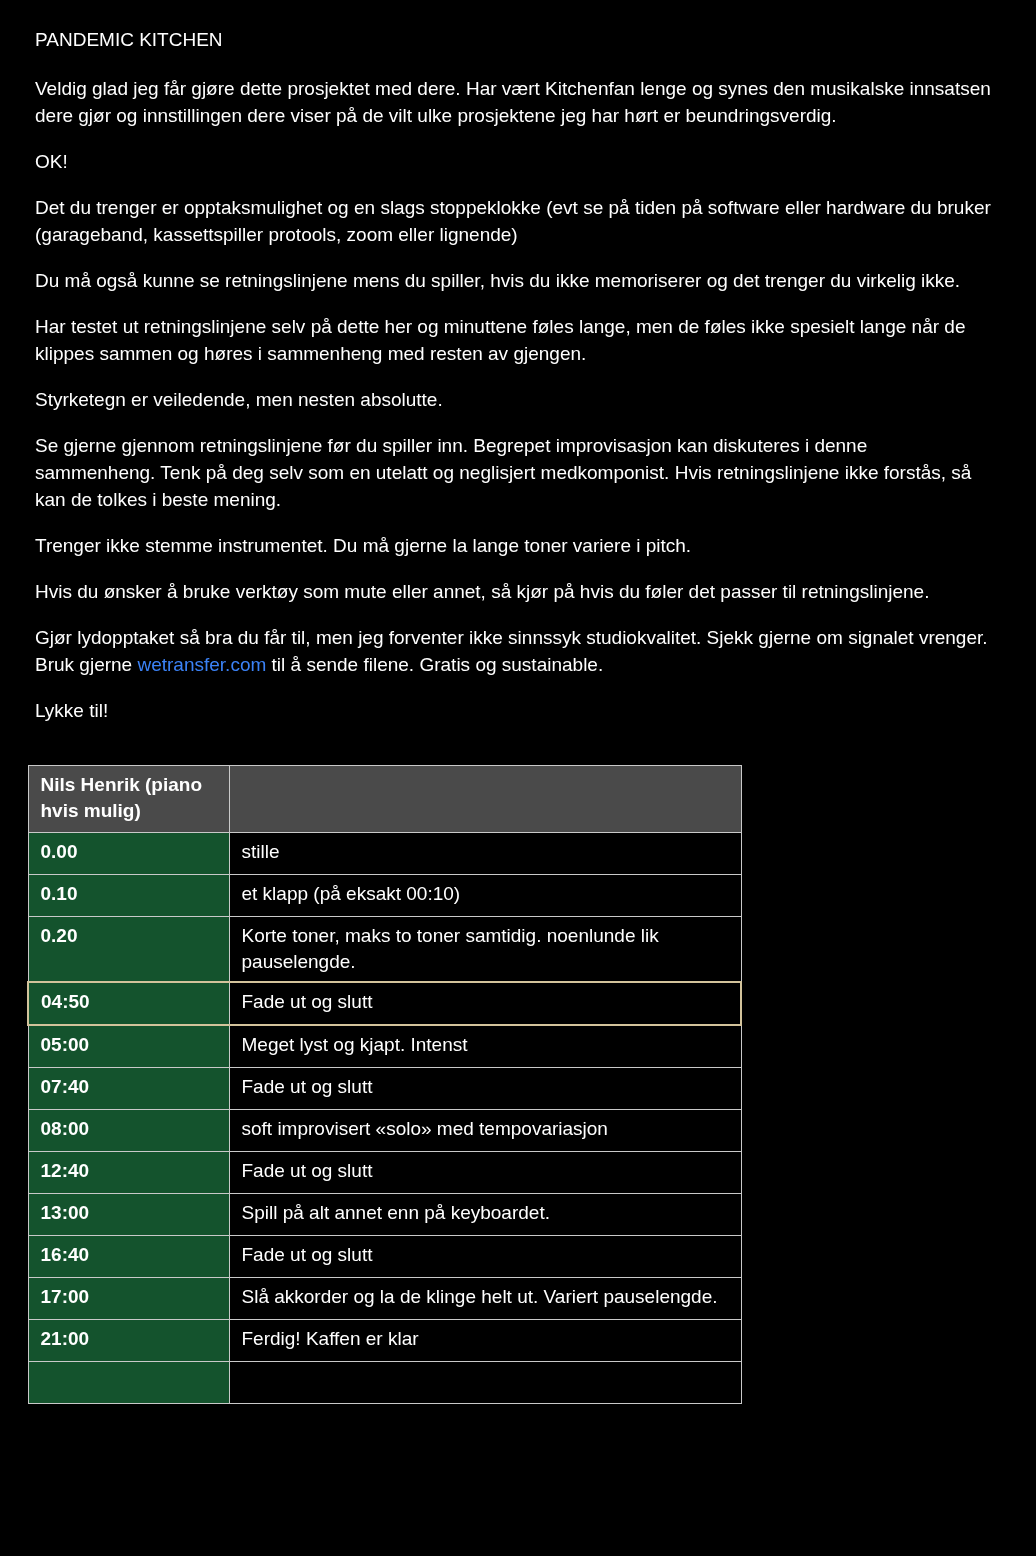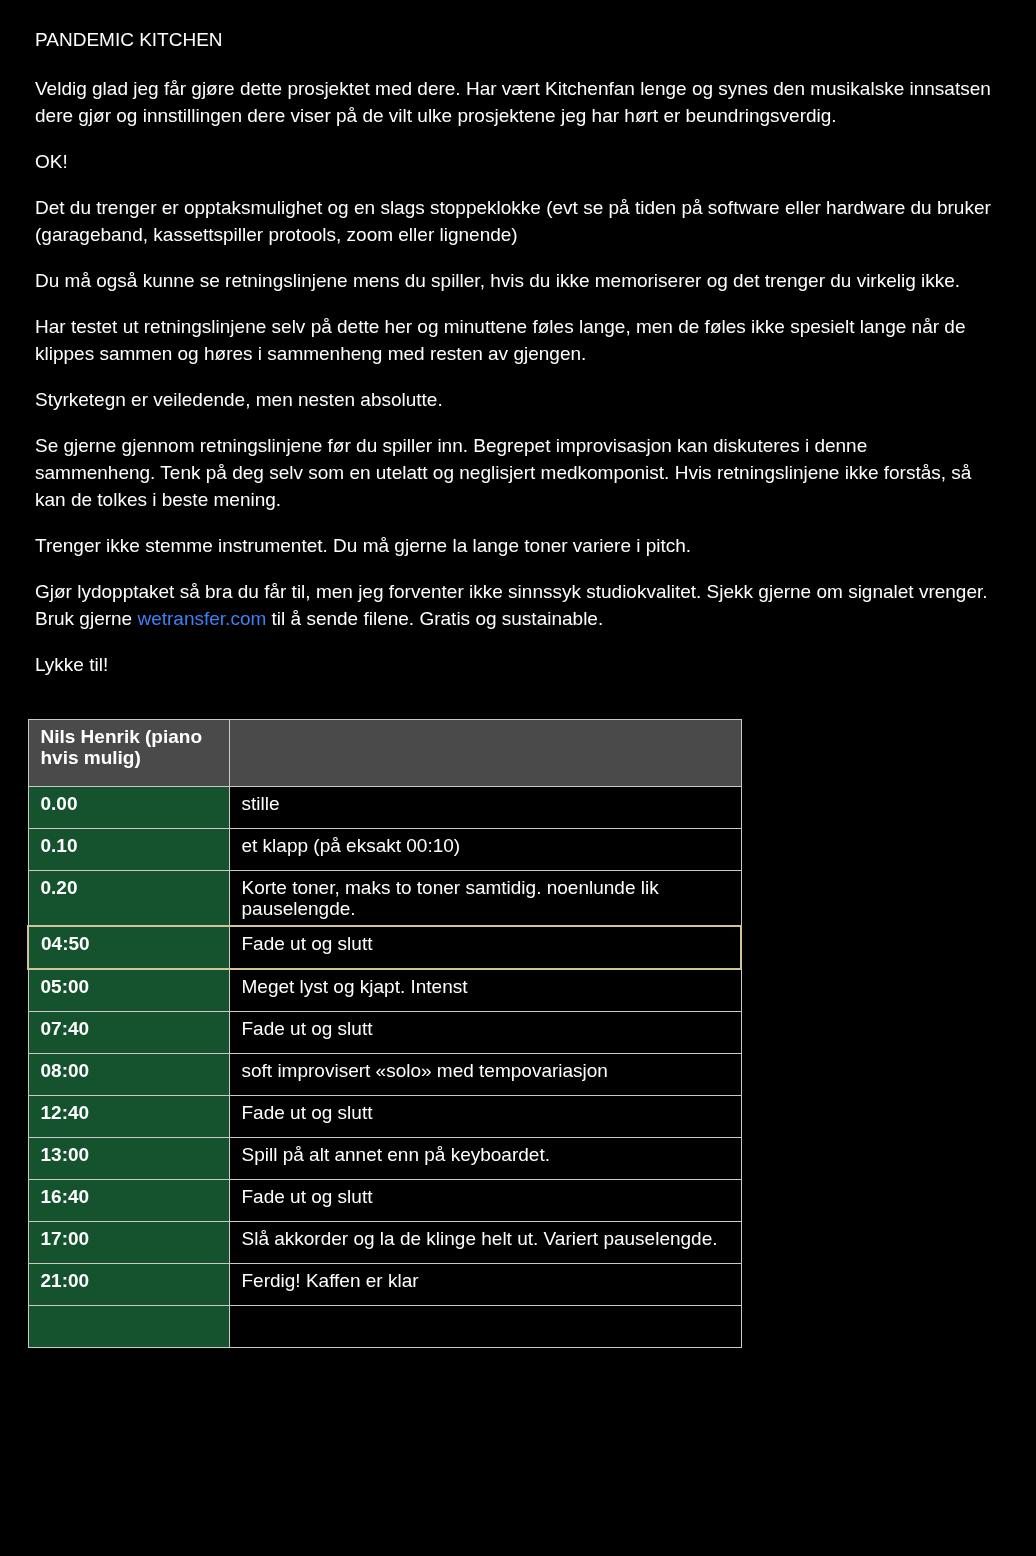--- a/index.html
+++ b/index.html
@@ -39,21 +39,21 @@
     margin-top: 41px;
     margin-left: -8px;
     font-size: 19px;
     color: #ffffff;
   }
   table.schedule th,
   table.schedule td {
     border: 1px solid #c9c9c9;
     padding: 6px 12px;
     vertical-align: top;
-    line-height: 21px;
+    line-height: 26px;
     overflow: hidden;
   }
   table.schedule thead th {
     background: #4a4a4a;
     font-weight: 700;
     text-align: left;
     height: 54px;
   }
   table.schedule td {
     height: 29px;
@@ -87,20 +87,21 @@
   <p class="title">PANDEMIC KITCHEN</p>
 
   <p>Veldig glad jeg får gjøre dette prosjektet med dere. Har vært Kitchenfan lenge og synes den musikalske innsatsen dere gjør og innstillingen dere viser på de vilt ulke prosjektene jeg har hørt er beundringsverdig.</p>
   <p>OK!</p>
   <p>Det du trenger er opptaksmulighet og en slags stoppeklokke (evt se på tiden på software eller hardware du bruker (garageband, kassettspiller protools, zoom eller lignende)</p>
   <p>Du må også kunne se retningslinjene mens du spiller, hvis du ikke memoriserer og det trenger du virkelig ikke.</p>
   <p>Har testet ut retningslinjene selv på dette her og minuttene føles lange, men de føles ikke spesielt lange når de klippes sammen og høres i sammenheng med resten av gjengen.</p>
   <p>Styrketegn er veiledende, men nesten absolutte.</p>
   <p>Se gjerne gjennom retningslinjene før du spiller inn. Begrepet improvisasjon kan diskuteres i denne sammenheng. Tenk på deg selv som en utelatt og neglisjert medkomponist. Hvis retningslinjene ikke forstås, så kan de tolkes i beste mening.</p>
   <p>Trenger ikke stemme instrumentet. Du må gjerne la lange toner variere i pitch.</p>
+  <p>Hvis du ønsker å bruke verktøy som mute eller annet, så kjør på hvis du føler det passer til retningslinjene.</p>
 
   <p><span>Gjør lydopptaket så bra du får til, men jeg forventer ikke sinnssyk studiokvalitet. Sjekk gjerne om signalet vrenger. Bruk gjerne </span><a class="doclink">wetransfer.com</a><span> til å sende filene. Gratis og sustainable.</span></p>
 
   <p>Lykke til!</p>
 
   <table class="schedule">
     <colgroup>
       <col style="width:201px">
       <col style="width:512px">
     </colgroup>

